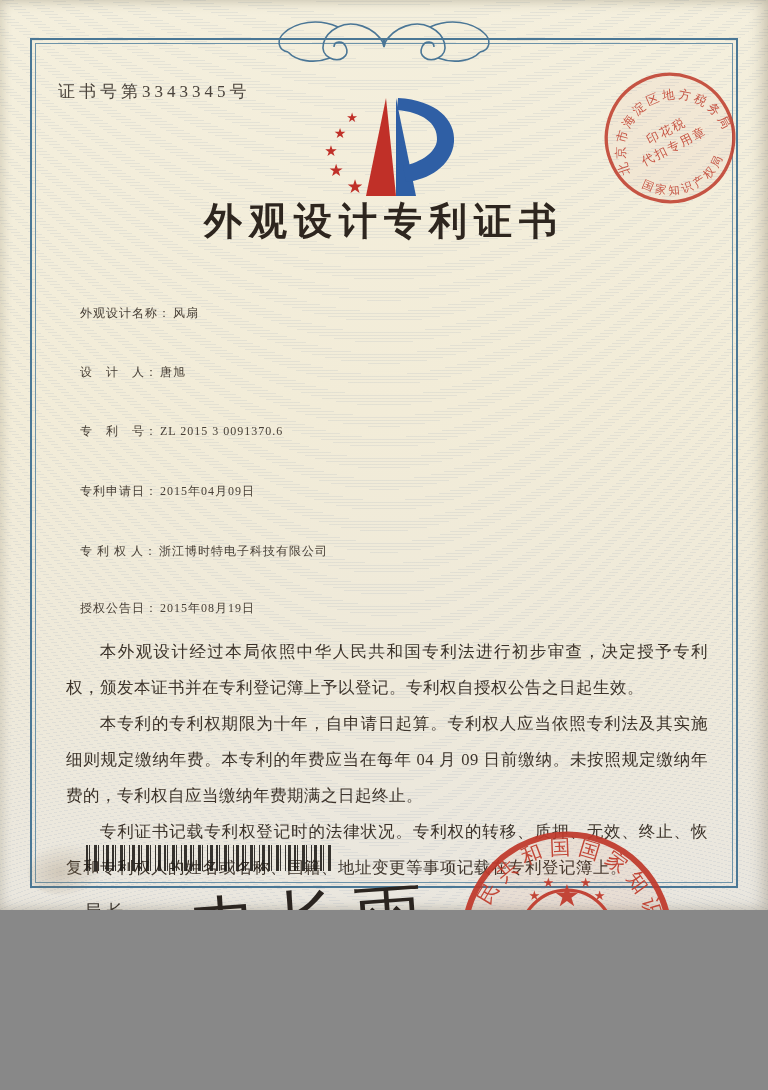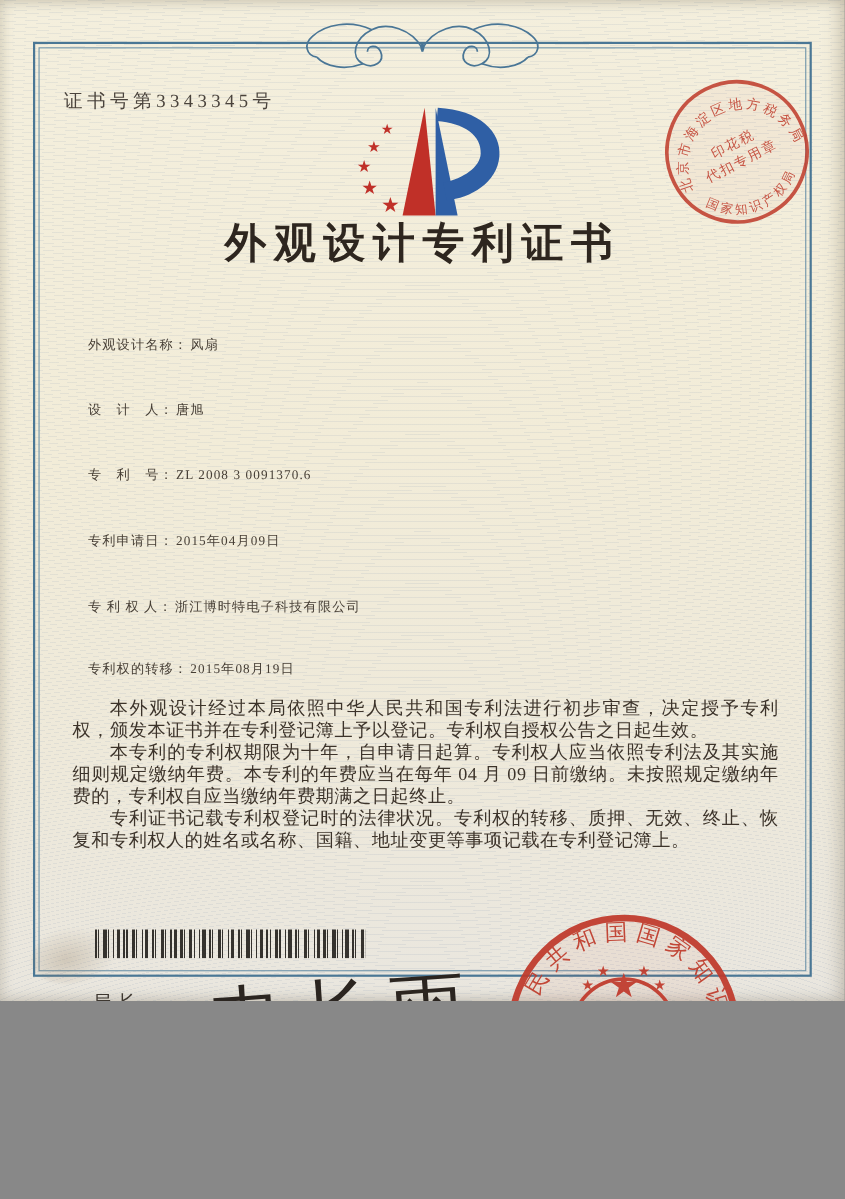--- a/index.html
+++ b/index.html
@@ -28,21 +28,21 @@
   .logo{position:absolute;left:300px;top:92px;width:170px;height:110px;}
   .title{
     position:absolute;left:0;top:196px;width:100%;text-align:center;
     font-size:38px;font-weight:bold;letter-spacing:7px;color:#2e261f;
   }
   .field{position:absolute;left:80px;font-size:12px;color:#463e35;letter-spacing:1px;white-space:nowrap;}
   .f0{top:305px}.f1{top:364px}.f2{top:423px}.f3{top:483px}.f4{top:543px}.f5{top:600px}
   .field .lab{margin-right:2px;}
   .body-text{
     position:absolute;left:66px;top:634px;width:642px;
-    font-size:16.5px;line-height:20px;letter-spacing:.5px;color:#3c332a;
+    font-size:16.5px;line-height:36px;letter-spacing:.5px;color:#3c332a;
     text-align:justify;
   }
   .body-text p{margin:0;text-indent:2.05em;}
   .smudge{
     position:absolute;left:28px;top:842px;width:78px;height:52px;border-radius:50%;
     background:radial-gradient(ellipse at 40% 55%, rgba(140,118,88,.28), rgba(140,118,88,0) 70%);
     filter:blur(1px);transform:rotate(-12deg);
   }
   .barcode{
     position:absolute;left:86px;top:845px;width:246px;height:26px;opacity:.88;
@@ -127,24 +127,24 @@
     <text x="40" y="46" font-size="14" fill="#c03028" text-anchor="middle">★</text>
     <text x="31" y="64" font-size="15" fill="#c03028" text-anchor="middle">★</text>
     <text x="36" y="84" font-size="17" fill="#c03028" text-anchor="middle">★</text>
     <text x="55" y="101" font-size="19" fill="#c03028" text-anchor="middle">★</text>
   </svg>
 
   <div class="title">外观设计专利证书</div>
 
   <div class="field f0"><span class="lab">外观设计名称：</span><span>风扇</span></div>
   <div class="field f1"><span class="lab">设　计　人：</span><span>唐旭</span></div>
-  <div class="field f2"><span class="lab">专　利　号：</span><span>ZL 2008 3 0091370.6</span></div>
+  <div class="field f2"><span class="lab">专　利　号：</span><span>ZL 2015 3 0091370.6</span></div>
   <div class="field f3"><span class="lab">专利申请日：</span><span>2015年04月09日</span></div>
   <div class="field f4"><span class="lab">专 利 权 人：</span><span>浙江博时特电子科技有限公司</span></div>
-  <div class="field f5"><span class="lab">专利权的转移：</span><span>2015年08月19日</span></div>
+  <div class="field f5"><span class="lab">授权公告日：</span><span>2015年08月19日</span></div>
 
   <div class="body-text">
     <p>本外观设计经过本局依照中华人民共和国专利法进行初步审查，决定授予专利权，颁发本证书并在专利登记簿上予以登记。专利权自授权公告之日起生效。</p>
     <p>本专利的专利权期限为十年，自申请日起算。专利权人应当依照专利法及其实施细则规定缴纳年费。本专利的年费应当在每年 04 月 09 日前缴纳。未按照规定缴纳年费的，专利权自应当缴纳年费期满之日起终止。</p>
     <p>专利证书记载专利权登记时的法律状况。专利权的转移、质押、无效、终止、恢复和专利权人的姓名或名称、国籍、地址变更等事项记载在专利登记簿上。</p>
   </div>
 
   <div class="smudge"></div>
   <div class="barcode"></div>
 

